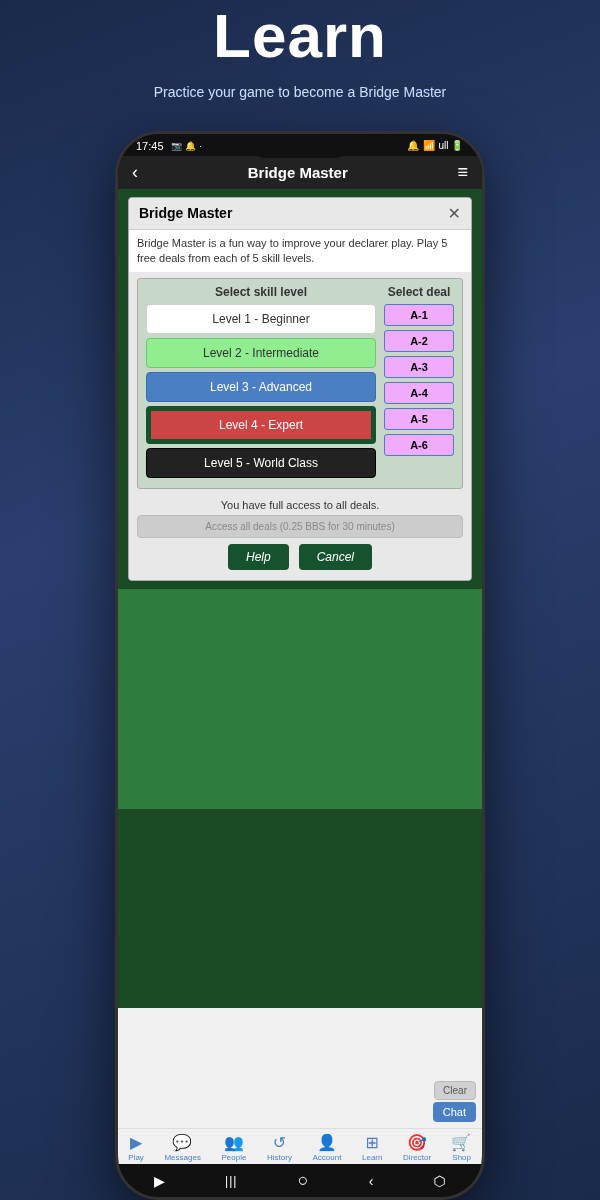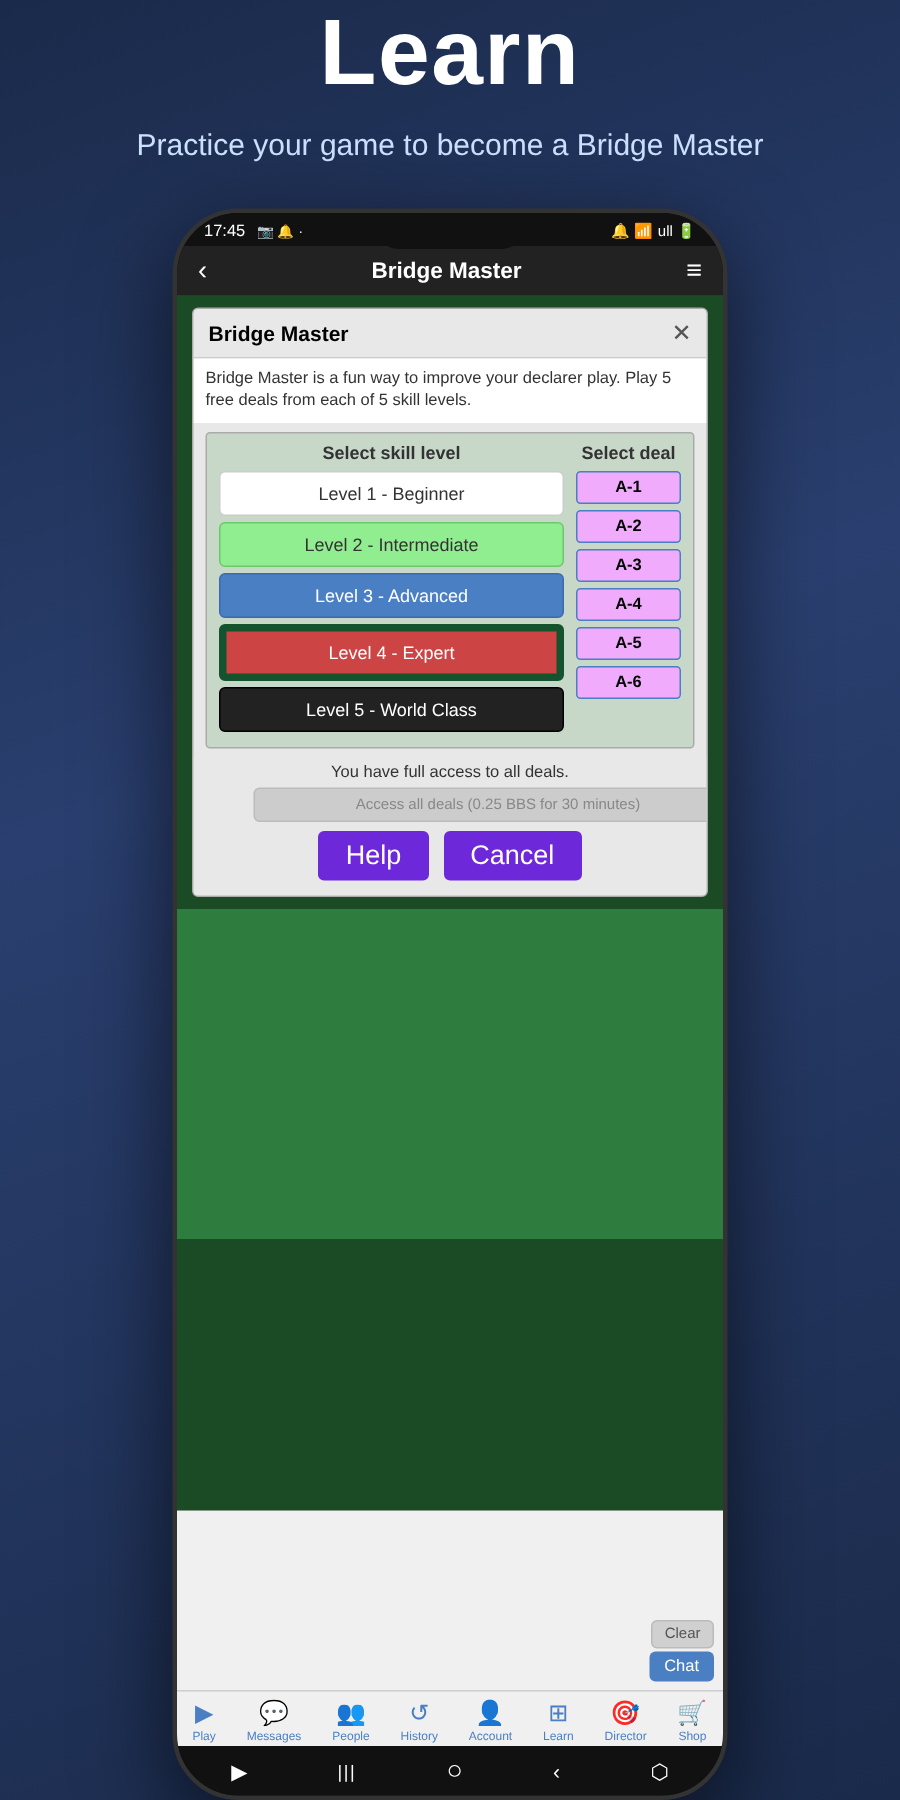--- a/index.html
+++ b/index.html
@@ -17,21 +17,21 @@
 
     .hero-title {
       color: #ffffff;
       font-size: 62px;
       font-weight: 900;
       letter-spacing: 1px;
     }
 
     .hero-subtitle {
       color: #cce0ff;
-      font-size: 20px;
+      font-size: 14px;
       text-align: center;
       margin-top: 12px;
       margin-bottom: 28px;
       line-height: 1.4;
     }
 
     
     .phone {
       width: 370px;
       height: 1162px;
@@ -226,38 +226,38 @@
       width: 100%;
       background: #ccc;
       color: #888;
       border: 1px solid #bbb;
       border-radius: 4px;
       padding: 5px;
       font-size: 10px;
       text-align: center;
       margin-bottom: 6px;
       cursor: not-allowed;
-      margin-left: 32px;
     }
 
     .action-buttons {
       display: flex;
       justify-content: center;
       gap: 10px;
       padding-bottom: 6px;
     }
 
     .btn-blue-action {
-      background: #6d28d9;
+      background: #14532d;
       color: #fff;
       border: none;
       border-radius: 4px;
       padding: 6px 18px;
-      font-size: 18px;
-      cursor: pointer;
+      font-size: 12px;
+      cursor: pointer;
+      font-style: italic;
     }
 
     
     .green-table {
       background: #2e7d3e;
       height: 220px;
     }
 
     
     .white-area {

